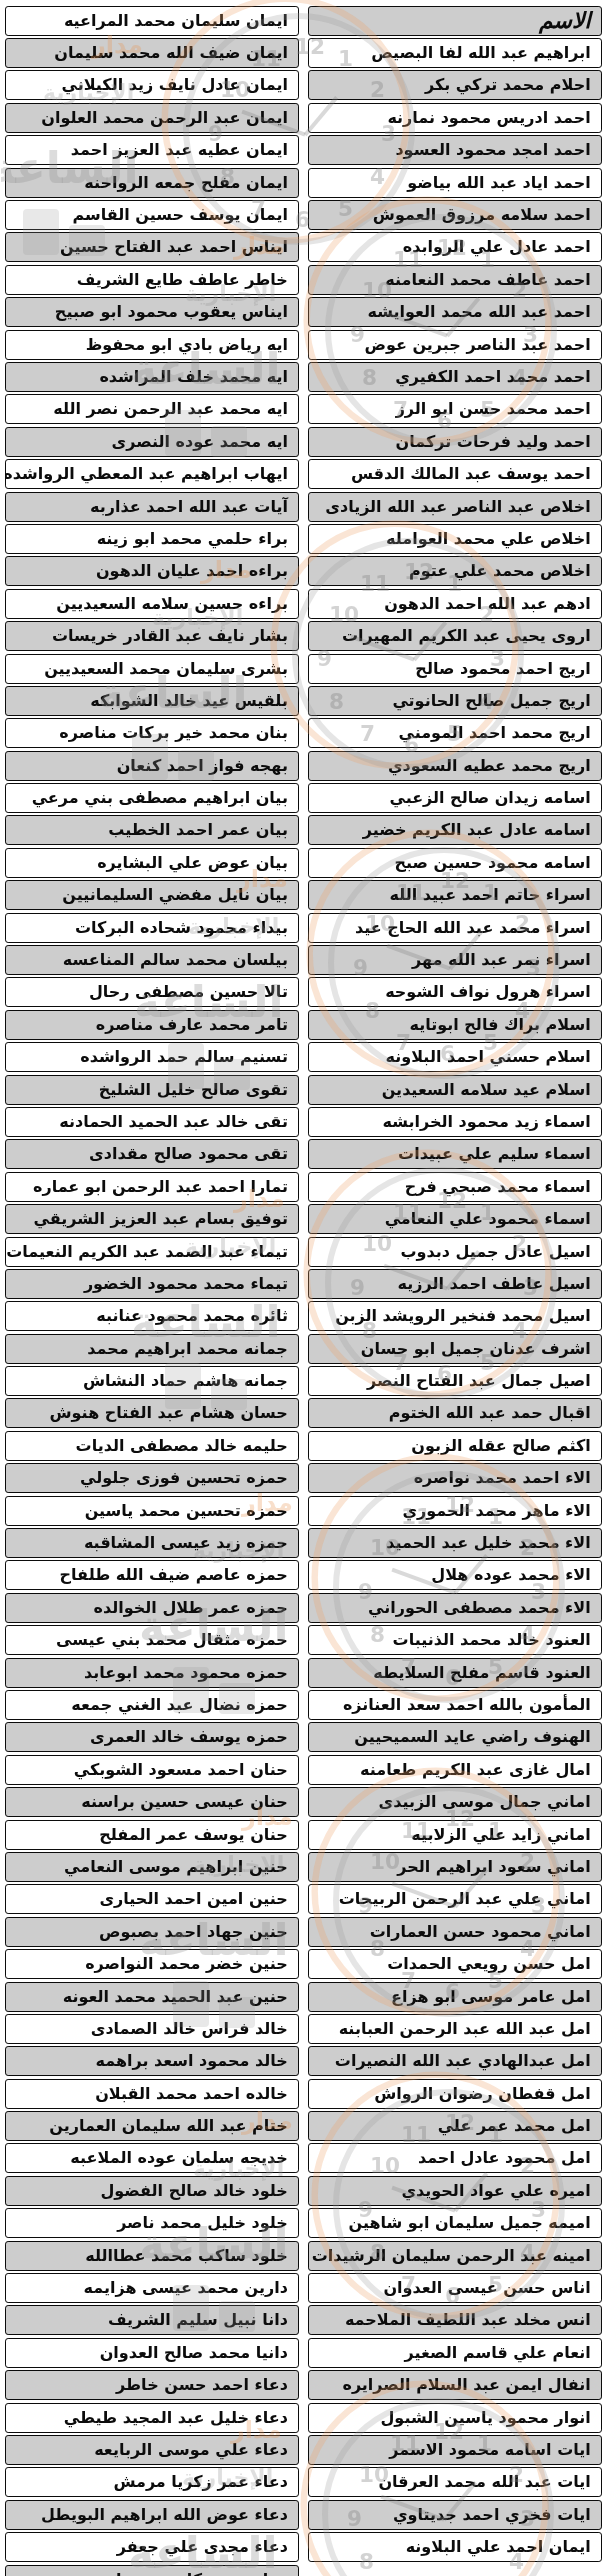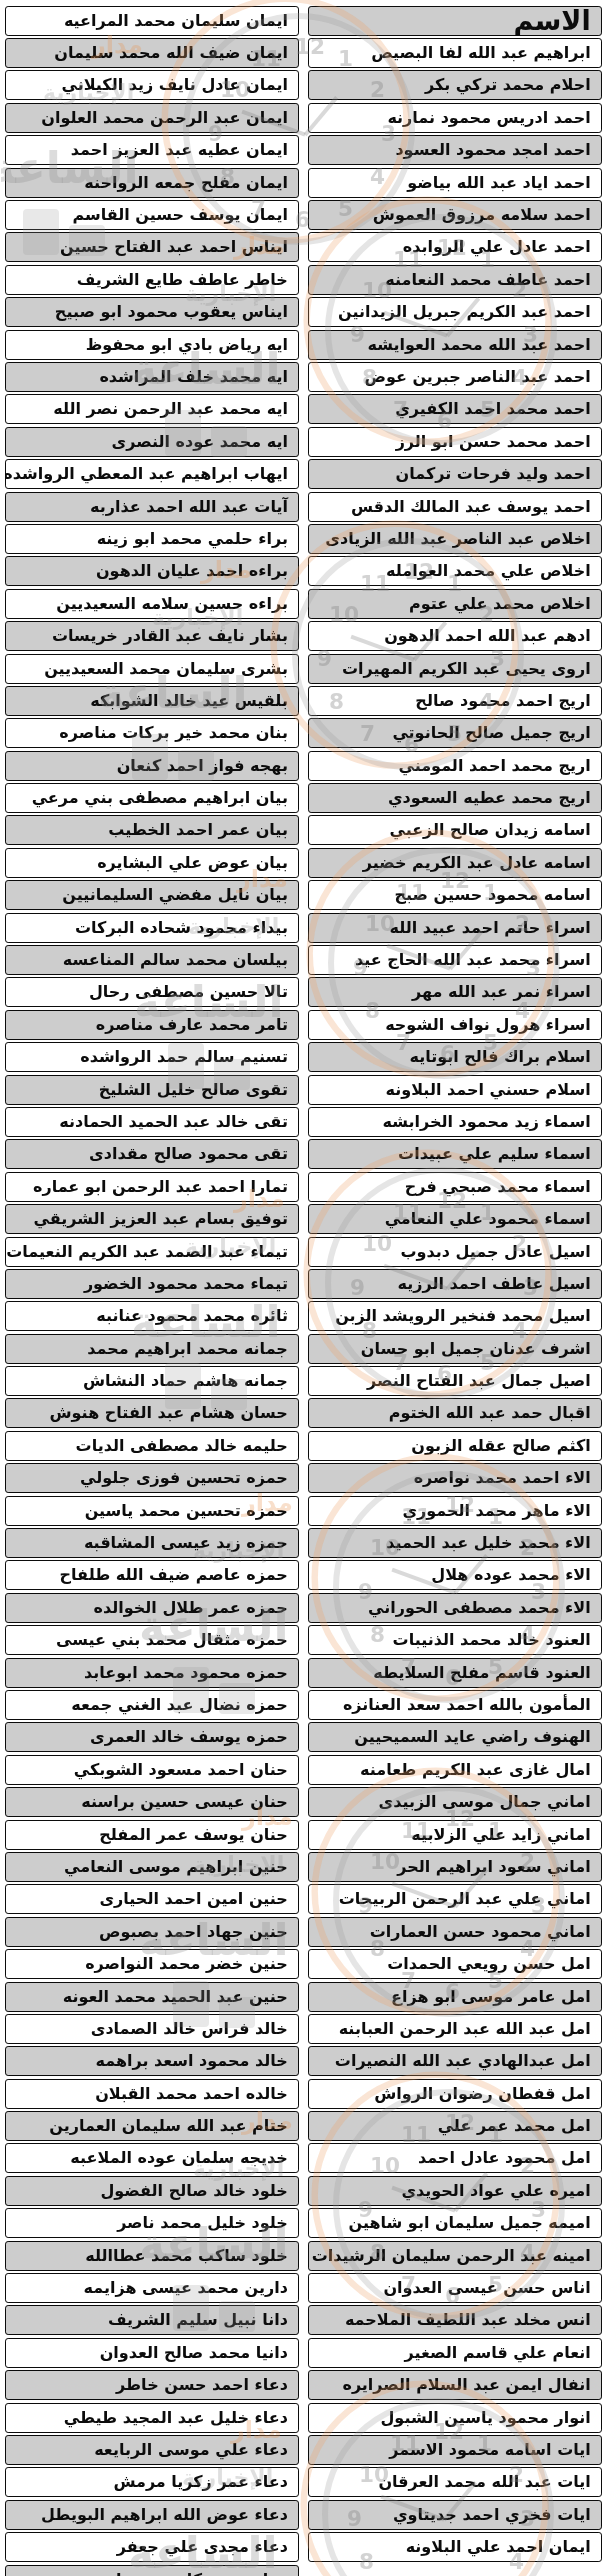--- a/index.html
+++ b/index.html
@@ -18,21 +18,21 @@
     background:#ffffff;
     box-sizing:border-box;
     display:flex;align-items:center;
     direction:rtl;text-align:right;
     padding:0 10.3px;
     font-weight:bold;font-size:16px;color:#0c0c0c;
     white-space:nowrap;overflow:hidden;
     position:relative;z-index:1;
   }
   .row.g{background:#cdcdcd;}
-  .row.header{font-size:27px;}
+  .row.header{font-size:22px;font-style:italic;}
   .row span{display:inline-block;line-height:1;}
   
   .wm{position:absolute;width:474px;height:268px;pointer-events:none;z-index:5;}
   .wm .ring{
     position:absolute;left:222px;top:10.3px;width:232px;height:232px;
     border:6.2px solid rgba(155,155,155,.26);border-radius:50%;box-sizing:border-box;
   }
   .wm .ring.orange{
     border-color:rgba(236,160,105,.28);
     transform:translate(-13.4px,-9.3px) scale(1.07);
@@ -75,23 +75,20 @@
       </div>
       <div class="row g">
         <span>احمد سلامه مرزوق العموش</span>
       </div>
       <div class="row w">
         <span>احمد عادل علي الروابده</span>
       </div>
       <div class="row g">
         <span>احمد عاطف محمد النعامنه</span>
       </div>
-      <div class="row w">
-        <span>احمد عبد الكريم جبريل الزيدانين</span>
-      </div>
       <div class="row g">
         <span>احمد عبد الله محمد العوايشه</span>
       </div>
       <div class="row w">
         <span>احمد عبد الناصر جبرين عوض</span>
       </div>
       <div class="row g">
         <span>احمد محمد احمد الكفيري</span>
       </div>
       <div class="row w">
@@ -149,20 +146,23 @@
         <span>اسراء نمر عبد الله مهر</span>
       </div>
       <div class="row w">
         <span>اسراء هرول نواف الشوحه</span>
       </div>
       <div class="row g">
         <span>اسلام براك فالح ابوتايه</span>
       </div>
       <div class="row w">
         <span>اسلام حسني احمد البلاونه</span>
+      </div>
+      <div class="row g">
+        <span>اسلام عيد سلامه السعيدين</span>
       </div>
       <div class="row w">
         <span>اسماء زيد محمود الخرابشه</span>
       </div>
       <div class="row g">
         <span>اسماء سليم علي عبيدات</span>
       </div>
       <div class="row w">
         <span>اسماء محمد صبحي فرح</span>
       </div>

